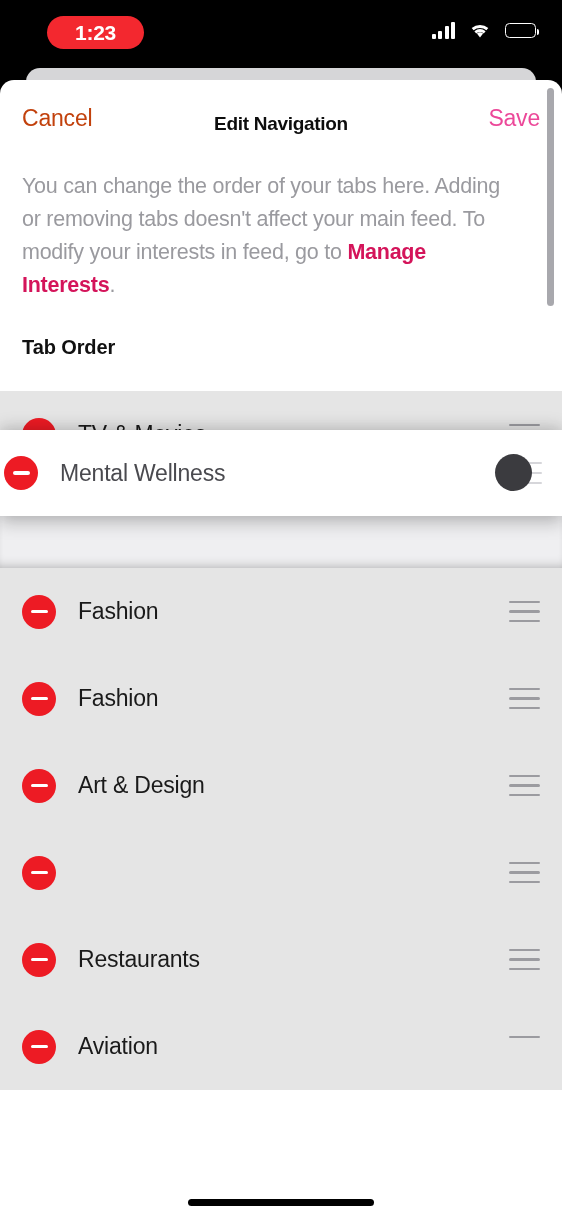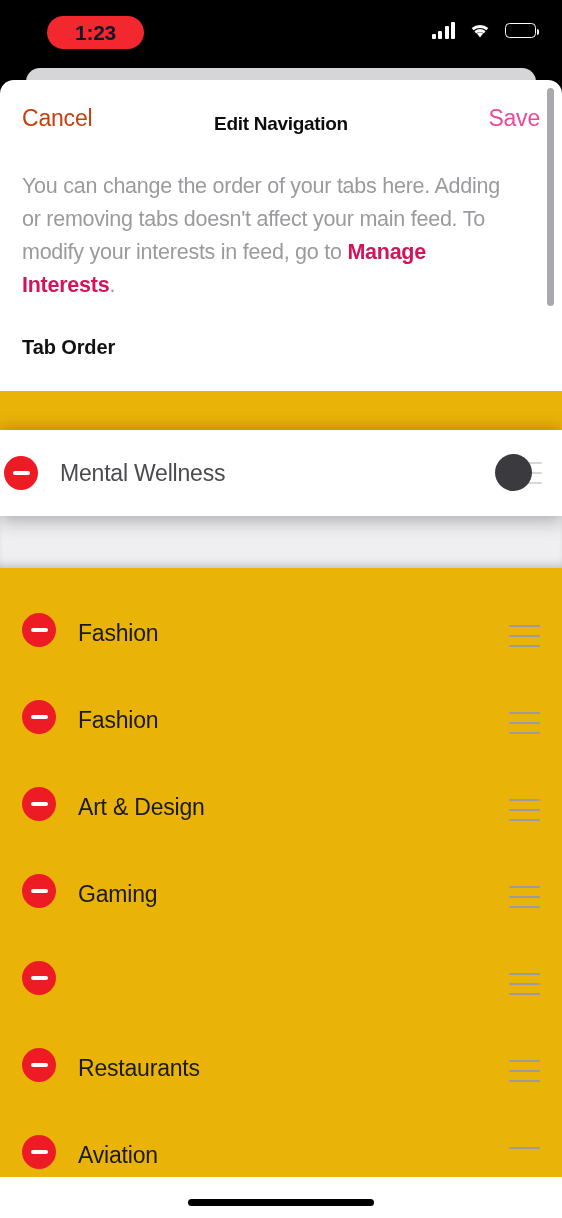--- a/index.html
+++ b/index.html
@@ -23,21 +23,21 @@
     background:#000;
   }
   #time-pill {
     position:absolute; left:47px; top:16px;
     width:97px; height:33px;
     background:#F3282F;
     border-radius:17px;
     display:flex; align-items:center; justify-content:center;
   }
   #time-pill span {
-    color:#0f172a; font-size:21px; font-weight:700;
+    color:#ffffff; font-size:21px; font-weight:700;
     letter-spacing:-0.3px;
     font-family:"Liberation Sans", sans-serif;
   }
   #status-right {
     position:absolute; right:26px; top:22px;
     display:flex; align-items:center; gap:13px;
   }
   .cell-bars { display:flex; align-items:flex-end; gap:2.5px; height:17px; }
   .cell-bars i { display:block; width:4px; background:#fff; border-radius:1px; }
   .cell-bars i:nth-child(1){ height:5px; }
@@ -125,23 +125,23 @@
   }
 
   
   #tab-list {
     position:relative;
     margin-top:32px;
   }
   .tab-row {
     position:relative;
     height:87px;
-    display:flex; align-items:flex-end;
-    padding:8px 22px;
-    background:#eab308;
+    display:flex; align-items:center;
+    padding:16px 22px;
+    background:#e5e5e5;
   }
   .tab-row .minus-icon {
     flex:0 0 auto;
     width:34px; height:34px;
     border-radius:50%;
     background:#ED1B24;
     display:flex; align-items:center; justify-content:center;
     cursor:pointer;
   }
   .tab-row .minus-icon::before {
@@ -322,29 +322,20 @@
         <span class="minus-icon"></span>
         <span class="row-label">Art &amp; Design</span>
         <span class="drag-handle">
             <i></i>
             <i></i>
             <i></i>
           </span>
       </div>
       <div class="tab-row">
         <span class="minus-icon"></span>
-        <span class="row-label">Gaming</span>
-        <span class="drag-handle">
-            <i></i>
-            <i></i>
-            <i></i>
-          </span>
-      </div>
-      <div class="tab-row">
-        <span class="minus-icon"></span>
         <span class="drag-handle">
             <i></i>
             <i></i>
             <i></i>
           </span>
       </div>
       <div class="tab-row">
         <span class="minus-icon"></span>
         <span class="row-label">Restaurants</span>
         <span class="drag-handle">

